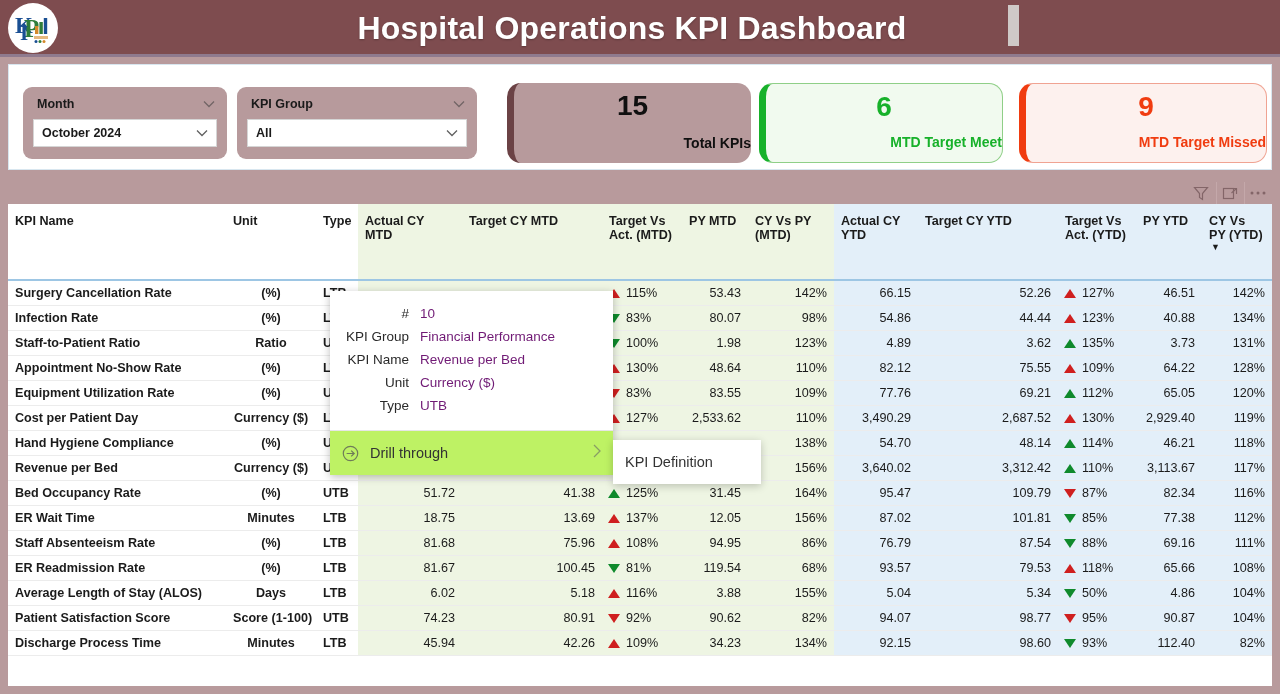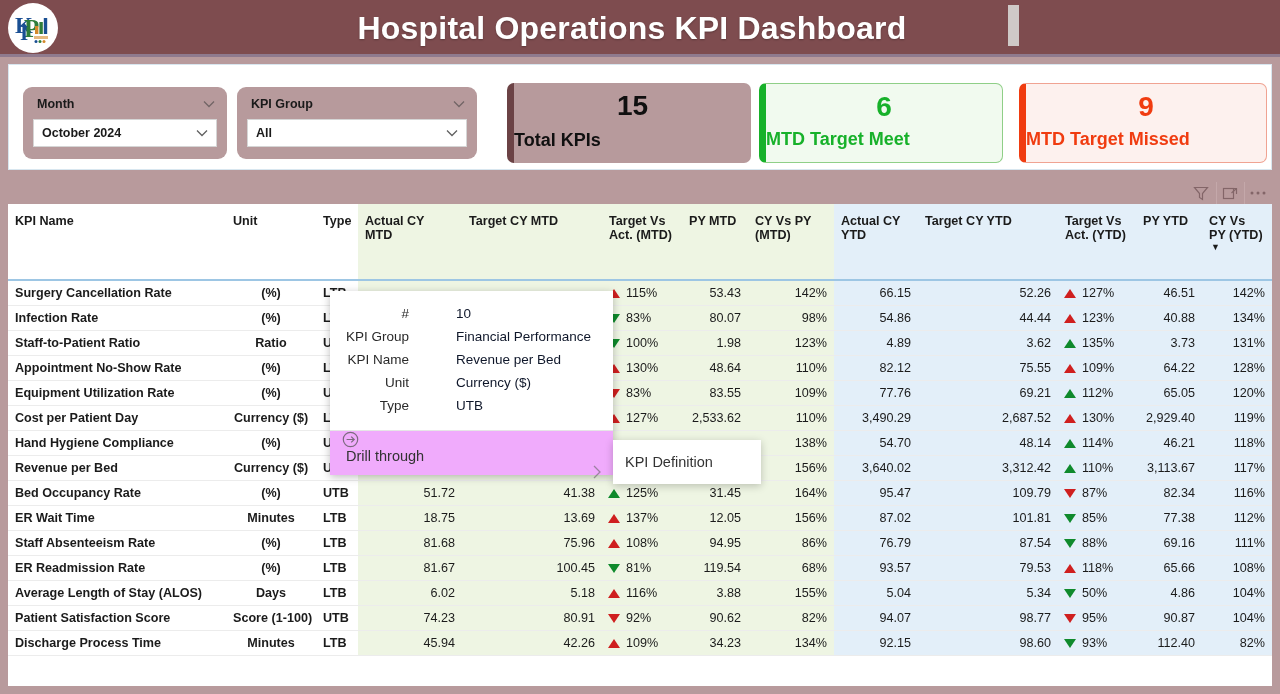--- a/index.html
+++ b/index.html
@@ -58,28 +58,28 @@
   .slicer-caret svg { display: block; }
   .slicer-value {
     position: absolute; left: 10px; right: 10px; top: 32px; height: 28px;
     background: #ffffff; border: 1px solid #d5d5d5;
     display: flex; align-items: center; padding: 0 8px;
     font-size: 12.5px; font-weight: bold; color: #1a1a1a;
   }
   .slicer-value .vcaret { margin-left: auto; opacity: .8; }
 
   
-  .card { position: absolute; top: 18px; height: 80px; border-radius: 7px; }
+  .card { position: absolute; top: 18px; height: 80px; border-radius: 14px; }
   .card .num {
     position: absolute; left: 0; right: 0; top: 9px;
     text-align: center; font-size: 28px; font-weight: bold; line-height: 1;
   }
   .card .cap {
     position: absolute; left: 0; right: 0; bottom: 12px;
-    text-align: left; font-size: 18px; font-weight: bold;
+    text-align: right; font-size: 14px; font-weight: bold;
   }
   .card.total {
     left: 498px; width: 244px;
     background: #b79a9c; border-left: 7px solid #6b4245;
   }
   .card.total .num, .card.total .cap { color: #101010; }
   .card.meet {
     left: 750px; width: 244px;
     background: #f1faef; border: 1px solid #8fcf87; border-left: 7px solid #17b12a;
   }
@@ -139,26 +139,25 @@
 
   
   .ctxmenu {
     position: absolute; left: 330px; top: 291px; width: 283px;
     background: #ffffff; box-shadow: 0 2px 8px rgba(0,0,0,.25);
     z-index: 40; font-size: 13.5px; color: #262626;
   }
   .ctx-body { padding: 14px 10px 10px 6px; }
   .ctx-row { display: flex; align-items: baseline; margin-bottom: 6px; line-height: 17px; }
   .ctx-key { width: 84px; text-align: right; padding-right: 11px; color: #2a2a2a; flex: none; }
-  .ctx-val { color: #0f172a; margin-left: 36px; }
+  .ctx-val { color: #701a75; }
   .ctx-sep { height: 1px; background: #e6e6e6; }
   .ctx-item {
-    height: 44px; display: flex; align-items: flex-start; padding: 0 10px 0 12px;
-    background: #f0abfc;
-    flex-direction: column;
+    height: 44px; display: flex; align-items: center; padding: 0 10px 0 12px;
+    background: #bef264;
   }
   .ctx-item .ico { width: 24px; display: flex; align-items: center; opacity: .75; }
   .ctx-item .txt { font-size: 14.5px; color: #333; padding-left: 4px; }
   .ctx-item .chev { margin-left: auto; opacity: .6; font-size: 16px; }
   .ctx-sub {
     position: absolute; left: 613px; top: 440px; width: 148px; height: 44px;
     background: #ffffff; box-shadow: 0 2px 8px rgba(0,0,0,.22);
     display: flex; align-items: center; padding-left: 12px;
     z-index: 41; font-size: 14.5px; color: #333;
   }

